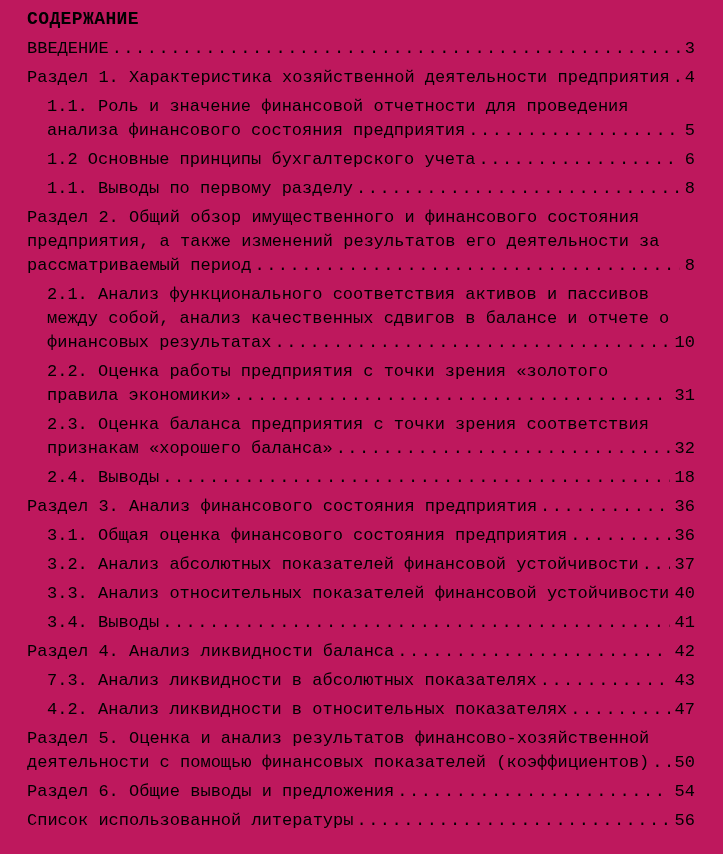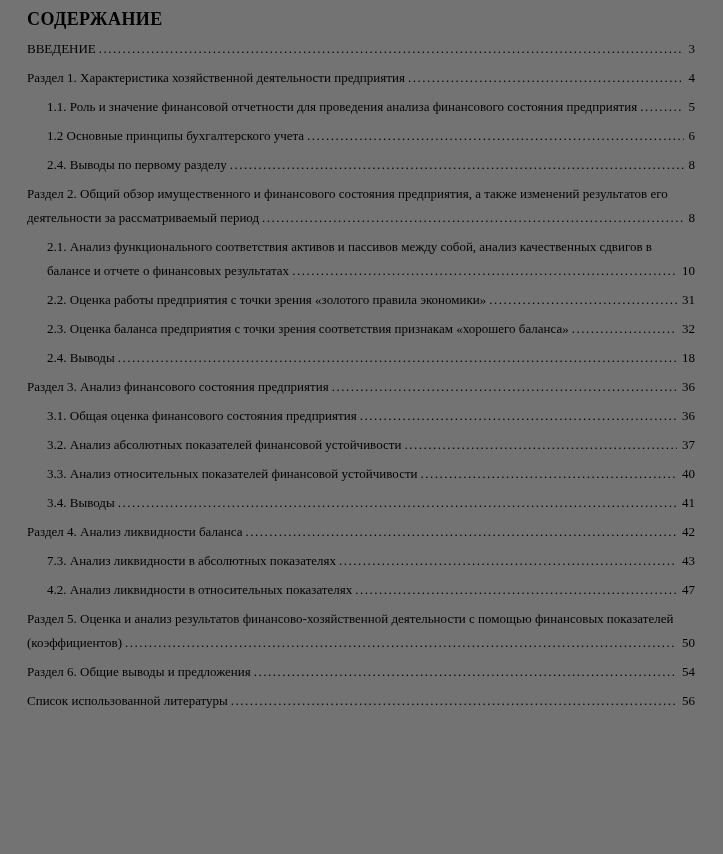--- a/index.html
+++ b/index.html
@@ -8,32 +8,33 @@
     width: 723px;
     min-height: 854px;
     color: #000000;
     font-family: "Liberation Serif", "DejaVu Serif", serif;
   }
   .page {
     box-sizing: border-box;
     width: 723px;
     min-height: 854px;
     padding: 6px 28px 16px 27px;
-    background: #737373;
+    background: #be185d;
+    font-family: Liberation Mono, monospace;
   }
   .toc-title {
     font-size: 18px;
     font-weight: bold;
     line-height: 26px;
     letter-spacing: 0.4px;
     margin: 0 0 5px 0;
   }
   .toc-entry {
     display: flex;
-    font-size: 13px;
+    font-size: 17px;
     line-height: 24px;
     margin-bottom: 5px;
   }
   .toc-entry.level-2 { padding-left: 20px; justify-content: flex-end; }
   .entry-text {
     flex: 1 1 auto;
     position: relative;
     overflow: hidden;
   }
   
@@ -71,21 +72,21 @@
     <span class="entry-text"><span>1.1.  Роль и значение финансовой отчетности для проведения анализа финансового состояния предприятия</span></span>
     <span class="entry-page">5</span>
   </div>
 
   <div class="toc-entry level-2">
     <span class="entry-text"><span>1.2 Основные принципы бухгалтерского учета</span></span>
     <span class="entry-page">6</span>
   </div>
 
   <div class="toc-entry level-2">
-    <span class="entry-text"><span>2.4. Выводы по первому разделу</span></span>
+    <span class="entry-text"><span>1.1. Выводы по первому разделу</span></span>
     <span class="entry-page">8</span>
   </div>
 
   <div class="toc-entry level-1">
     <span class="entry-text"><span>Раздел 2. Общий обзор имущественного и финансового состояния предприятия, а также изменений результатов его деятельности за рассматриваемый период</span></span>
     <span class="entry-page">8</span>
   </div>
 
   <div class="toc-entry level-2">
     <span class="entry-text"><span>2.1. Анализ функционального соответствия активов и пассивов между собой, анализ качественных сдвигов в балансе и отчете о финансовых результатах</span></span>

